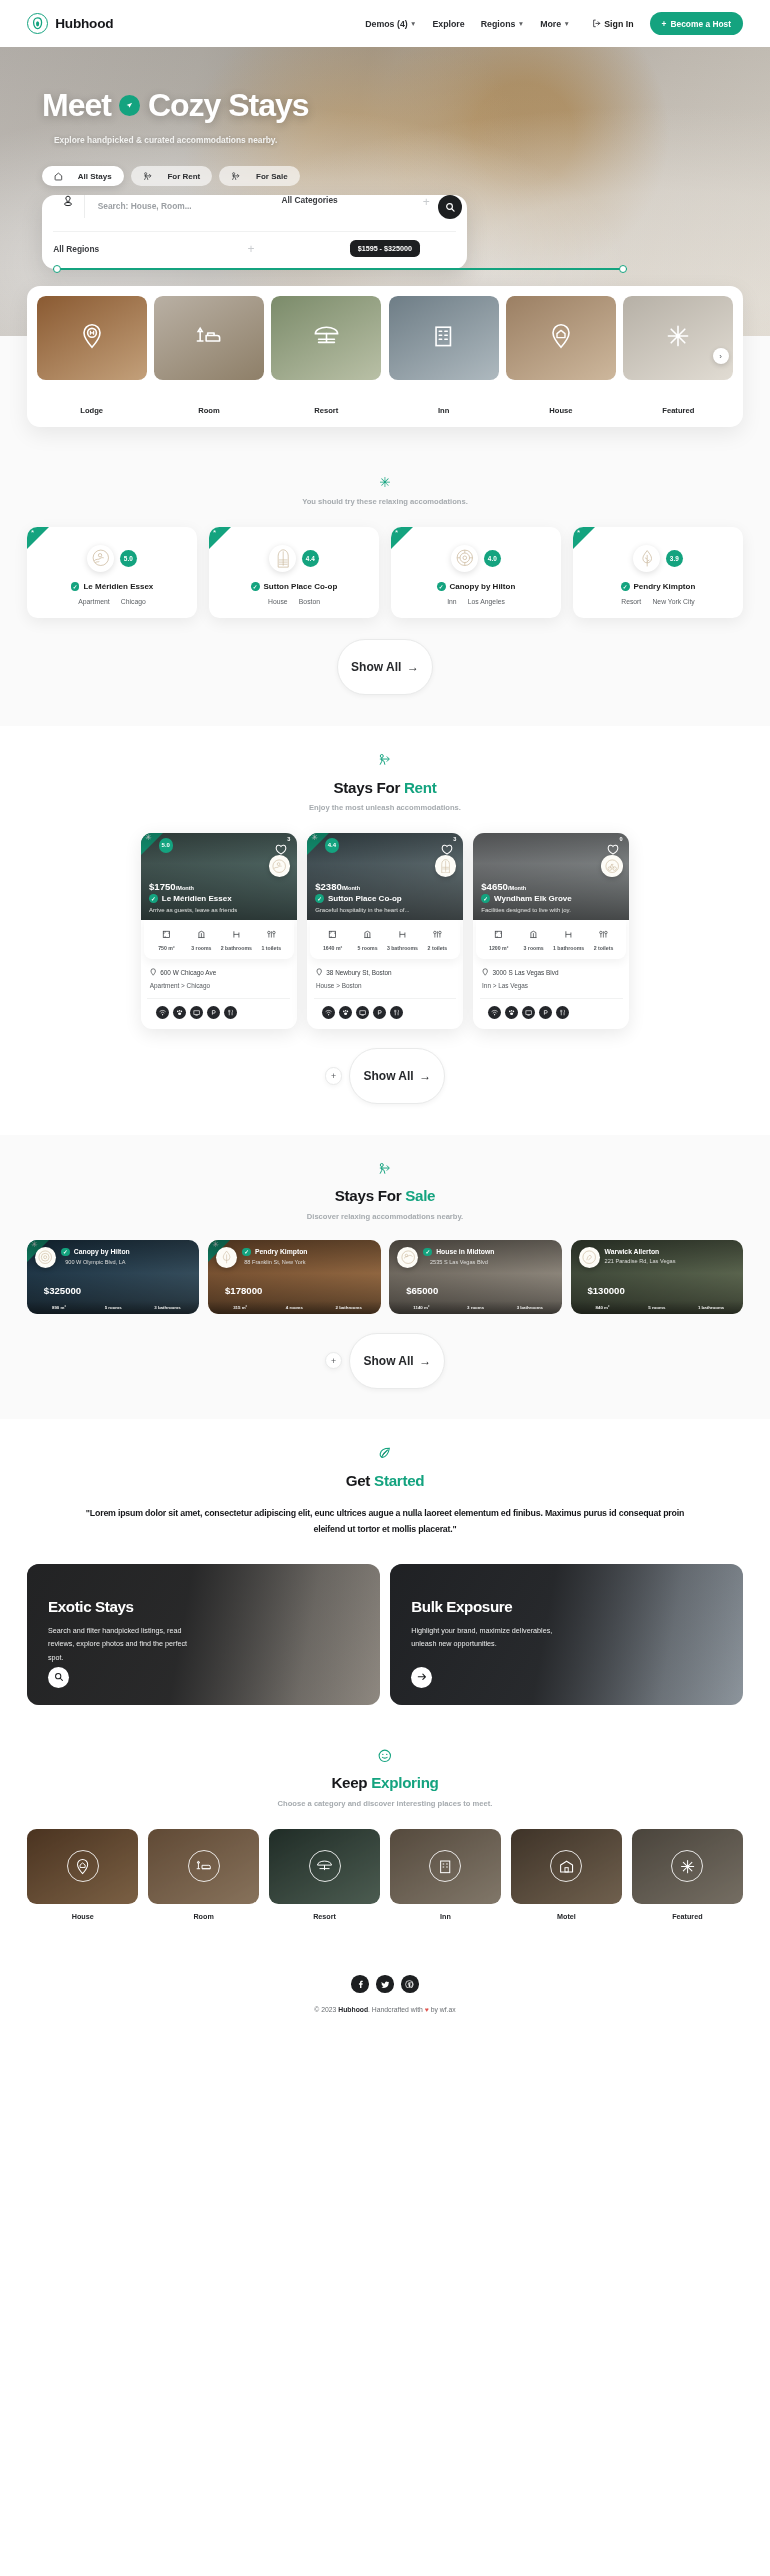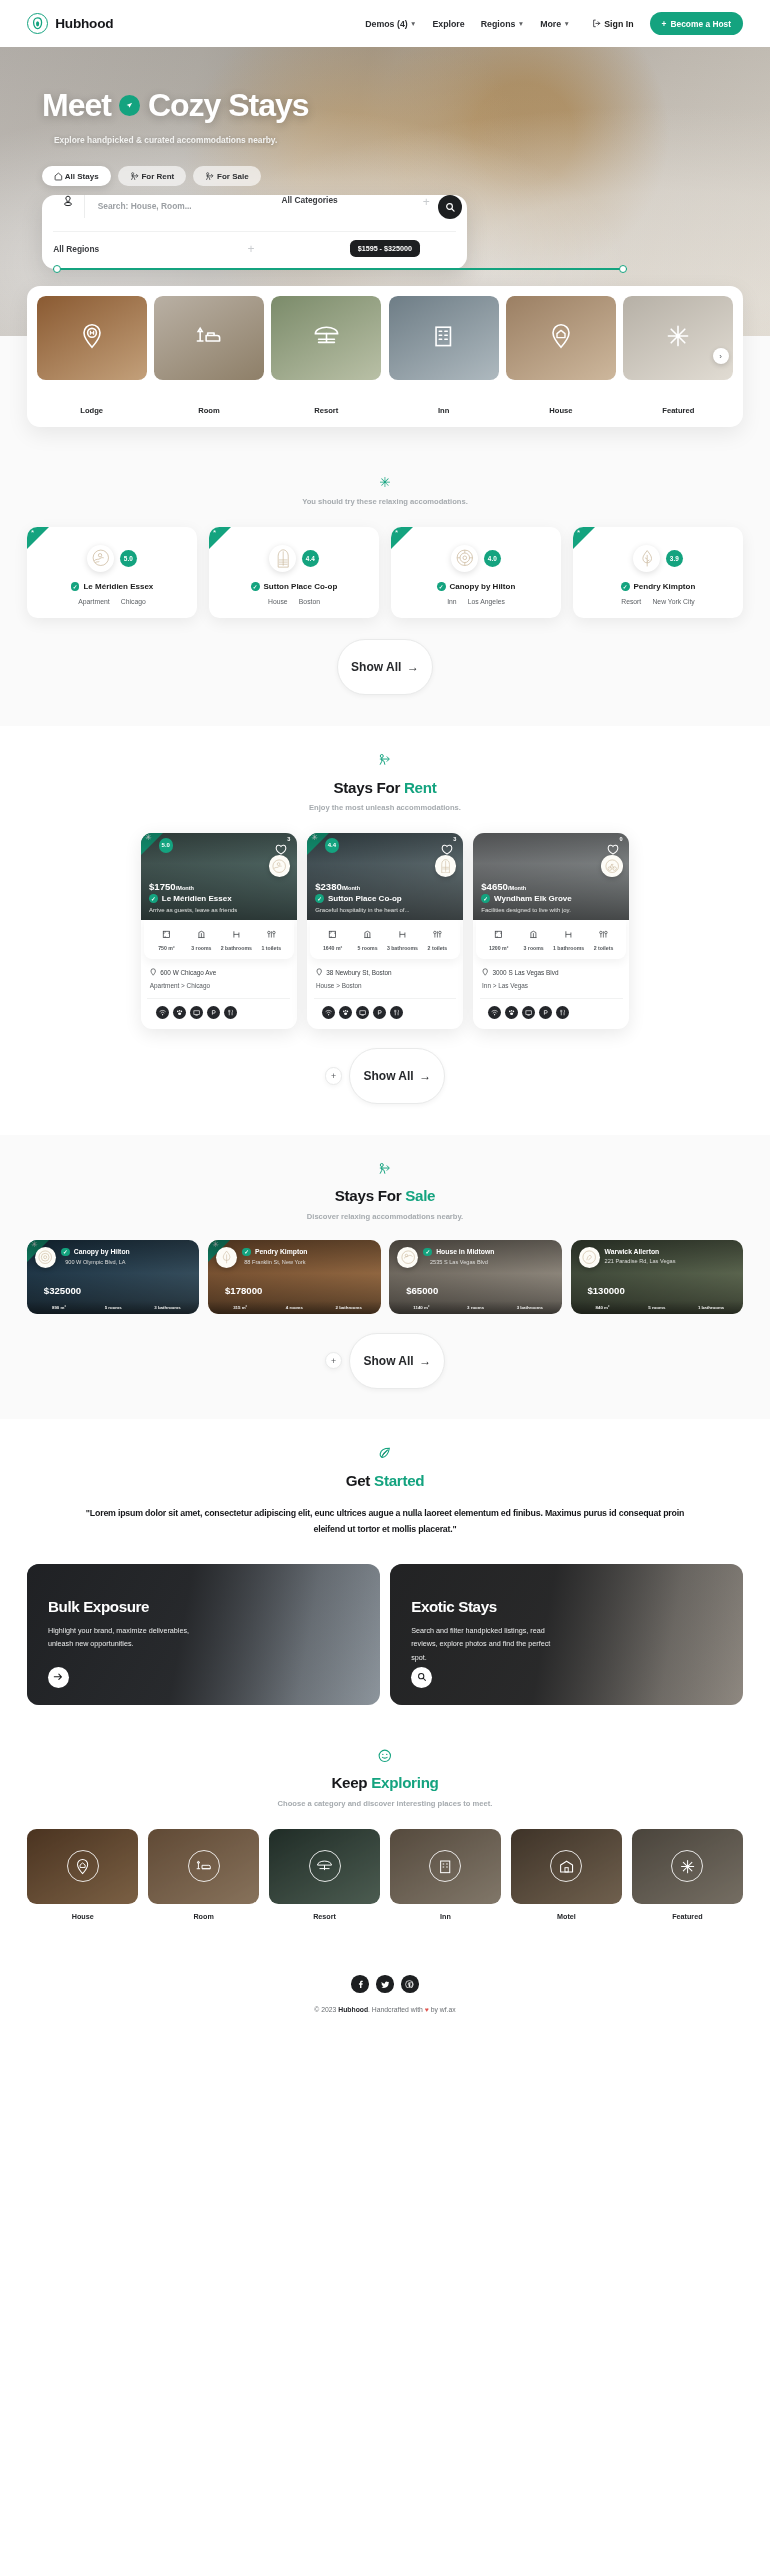--- a/index.html
+++ b/index.html
@@ -42,21 +42,21 @@
   .hero-dark { position:absolute; inset:0; background:linear-gradient(180deg, rgba(40,38,35,.18), rgba(40,38,35,.10) 55%, rgba(40,38,35,.05)); }
   .hero-inner { position:relative; padding:40px 0 0 42px; }
   .hero-title { font-size:32px; font-weight:bold; color:#fff; letter-spacing:-1px; display:flex; align-items:center; gap:8px;
       text-shadow:0 1.6px 8px rgba(0,0,0,.22); }
   .hero-pin { width:21px; height:21px; border-radius:50%; background:#14a37f; display:flex; align-items:center; justify-content:center; flex:none; }
   .hero-sub { margin-top:11.2px; font-size:8.4px; color:#f2f2f0; font-weight:600; text-shadow:0 0.8px 4.8px rgba(0,0,0,.3);padding-left:12px; }
 
   
   .tabs { display:flex; gap:7.2px; margin-top:21px; }
   .tab { background:rgba(255,255,255,.62); border-radius:801px; padding:5.6px 12px; font-size:8px; font-weight:700;
-     display:flex; align-items:center; gap:2px; color:#2c2e31; cursor:pointer; backdrop-filter:blur(2.4px); }
+     display:flex; align-items:center; gap:15px; color:#2c2e31; cursor:pointer; backdrop-filter:blur(2.4px); }
   .tab.active { background:#fff; box-shadow:0 2.4px 8px rgba(0,0,0,.12); }
 
   
   .search-panel { margin-top:8.8px; width:425px; background:#fff; border-radius:13px; box-shadow:0 8px 22.5px rgba(0,0,0,.13);
      padding:0 0 3.2px; position:relative; }
   .sp-row1 { display:flex; align-items:flex-start; height:36px; padding:0 4.8px 0 11.2px; }
   .sp-pin { width:30.5px; display:flex; justify-content:center; }
   .sp-field { flex:1; border-left:0.8px solid #eceded; padding-left:13px; font-size:8.4px; color:#9b9fa3; font-weight:600; height:22.5px; display:flex; align-items:center;}
   .sp-cat { width:136px; font-size:8.4px; color:#3a3c40; font-weight:700; display:flex; align-items:center;margin-left:6px; }
   .sp-plus { color:#c9cccf; font-size:12px; font-weight:300; width:17.6px; text-align:center;}
@@ -864,40 +864,40 @@
           <path d="M13 5C9 8 6 11 4.5 15" stroke="#14a37f" stroke-width="1.5"></path>
         </svg>
     </div>
     <div class="sec-title">
       <span>Get</span>
       <span class="accent">Started</span>
     </div>
     <div class="quote">"Lorem ipsum dolor sit amet, consectetur adipiscing elit, eunc ultrices augue a nulla laoreet elementum ed finibus. Maximus purus id consequat proin eleifend ut tortor et mollis placerat."</div>
 
     <div class="promo-grid">
+      <div class="promo" style="background:linear-gradient(120deg,#4a4a48,#9c958c)">
+        <div class="promo-in">
+          <div class="promo-t">Exotic Stays</div>
+          <div class="promo-d">Search and filter handpicked listings, read reviews, explore photos and find the perfect spot.</div>
+        </div>
+        <div class="promo-btn">
+          <svg width="9.6" height="9.6" viewBox="0 0 16 16">
+              <circle cx="7" cy="7" r="4.4" fill="none" stroke="#1d1f21" stroke-width="1.7"></circle>
+              <path d="M10.4 10.4 14 14" stroke="#1d1f21" stroke-width="1.7" stroke-linecap="round"></path>
+            </svg>
+        </div>
+      </div>
       <div class="promo" style="background:linear-gradient(120deg,#3c4148,#9aa3ab)">
         <div class="promo-in">
           <div class="promo-t">Bulk Exposure</div>
           <div class="promo-d">Highlight your brand, maximize deliverables, unleash new opportunities.</div>
         </div>
         <div class="promo-btn">
           <svg width="10.4" height="9.6" viewBox="0 0 16 14">
               <path d="M2 7h11M9 3l4 4-4 4" fill="none" stroke="#1d1f21" stroke-width="1.7" stroke-linecap="round" stroke-linejoin="round"></path>
-            </svg>
-        </div>
-      </div>
-      <div class="promo" style="background:linear-gradient(120deg,#4a4a48,#9c958c)">
-        <div class="promo-in">
-          <div class="promo-t">Exotic Stays</div>
-          <div class="promo-d">Search and filter handpicked listings, read reviews, explore photos and find the perfect spot.</div>
-        </div>
-        <div class="promo-btn">
-          <svg width="9.6" height="9.6" viewBox="0 0 16 16">
-              <circle cx="7" cy="7" r="4.4" fill="none" stroke="#1d1f21" stroke-width="1.7"></circle>
-              <path d="M10.4 10.4 14 14" stroke="#1d1f21" stroke-width="1.7" stroke-linecap="round"></path>
             </svg>
         </div>
       </div>
     </div>
   </div>
 
   <div class="section white" style="padding-top:13px">
     <div class="sec-ico">
       <svg width="13.6" height="13.6" viewBox="0 0 18 18">
           <circle cx="9" cy="9" r="7.5" fill="none" stroke="#14a37f" stroke-width="1.4"></circle>

